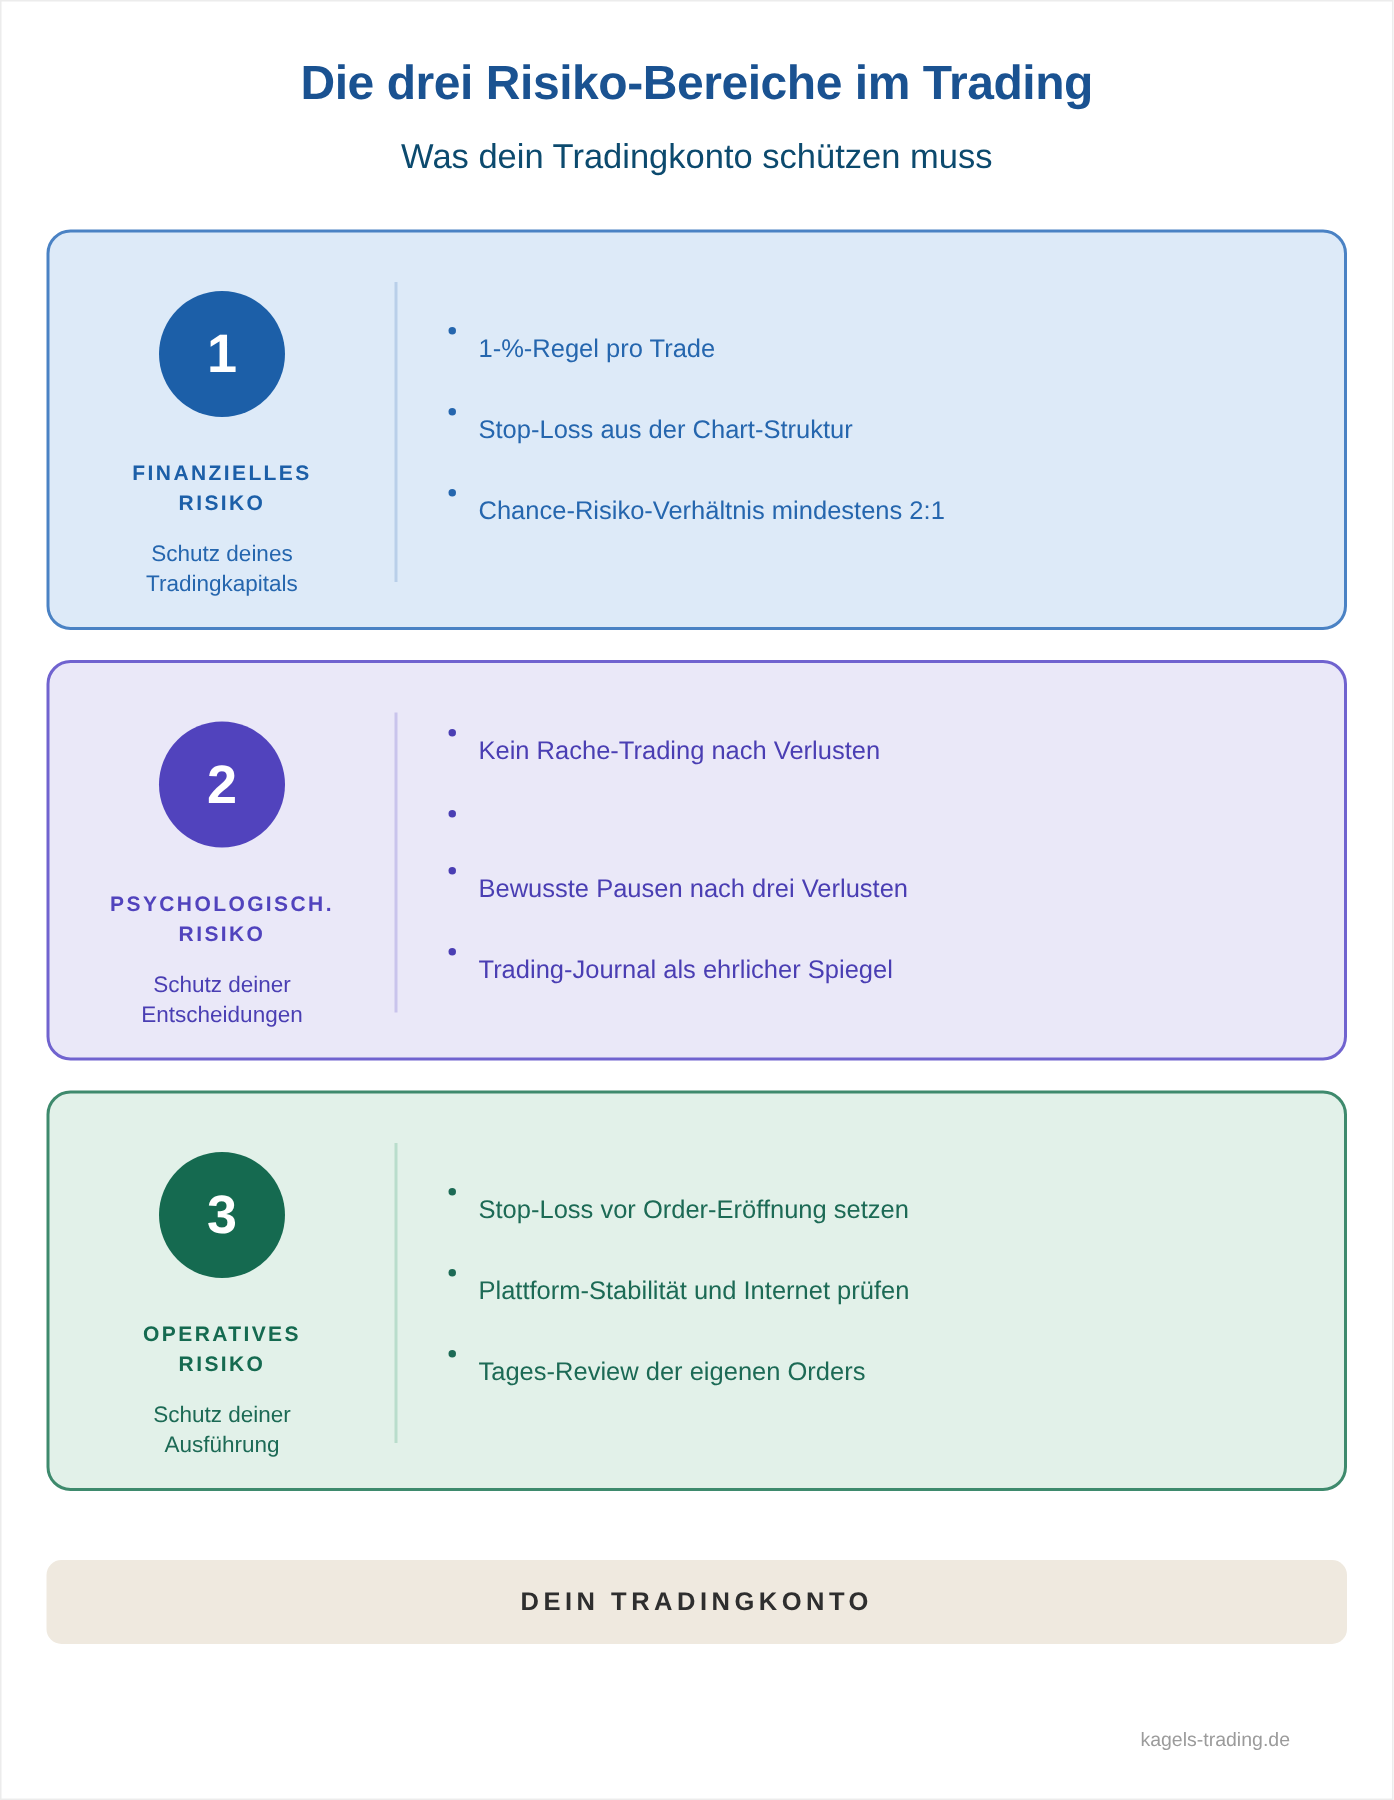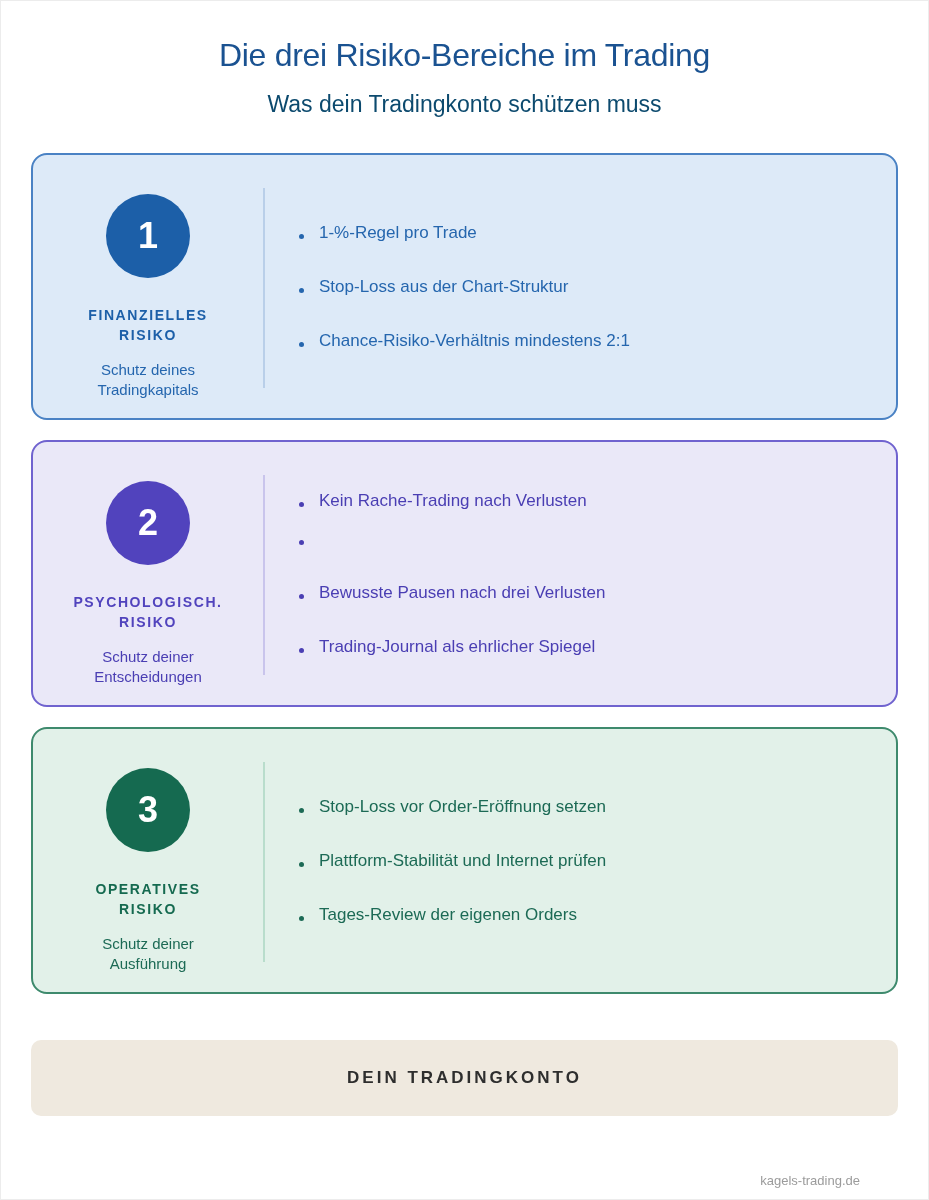--- a/index.html
+++ b/index.html
@@ -8,21 +8,21 @@
     position: relative;
     width: 929px;
     height: 1200px;
     background: #ffffff;
     border: 1px solid #ececec;
     overflow: hidden;
   }
   header { padding-top: 36px; text-align: center; }
   .title {
     font-size: 32px;
-    font-weight: normal;
+    font-weight: bold;
     color: #1a5291;
     letter-spacing: -0.3px;
   }
   .subtitle {
     margin-top: 17px;
     font-size: 23px;
     color: #0c4a6e;
   }
   main { margin: 35px 30px 0 30px; }
   .card {
@@ -83,38 +83,38 @@
     flex: 1;
     list-style: none;
     display: flex;
     flex-direction: column;
     justify-content: center;
     gap: 33px;
     padding-left: 34px;
   }
   .bullets li {
     display: flex;
-    align-items: flex-end;
+    align-items: flex-start;
     font-size: 17px;
     color: var(--text);
     line-height: 1.25;
   }
   .dot {
     width: 5px;
     height: 5px;
     border-radius: 50%;
     background: var(--text);
     flex: 0 0 5px;
     margin-right: 15px;
     position: relative;
     top: -4px;
   }
   .bottom-bar {
     margin: 46px 30px 0 30px;
-    height: 76px;
+    height: 56px;
     background: #efe9df;
     border-radius: 10px;
     display: flex;
     align-items: center;
     justify-content: center;
   }
   .bottom-bar span {
     font-size: 17px;
     font-weight: bold;
     letter-spacing: 3px;

